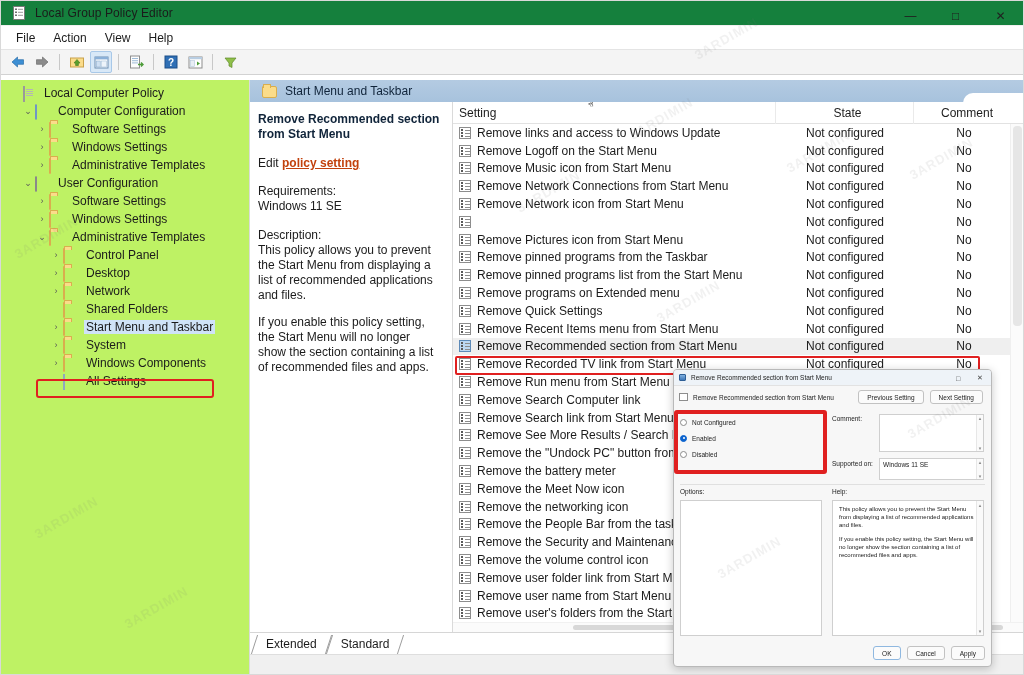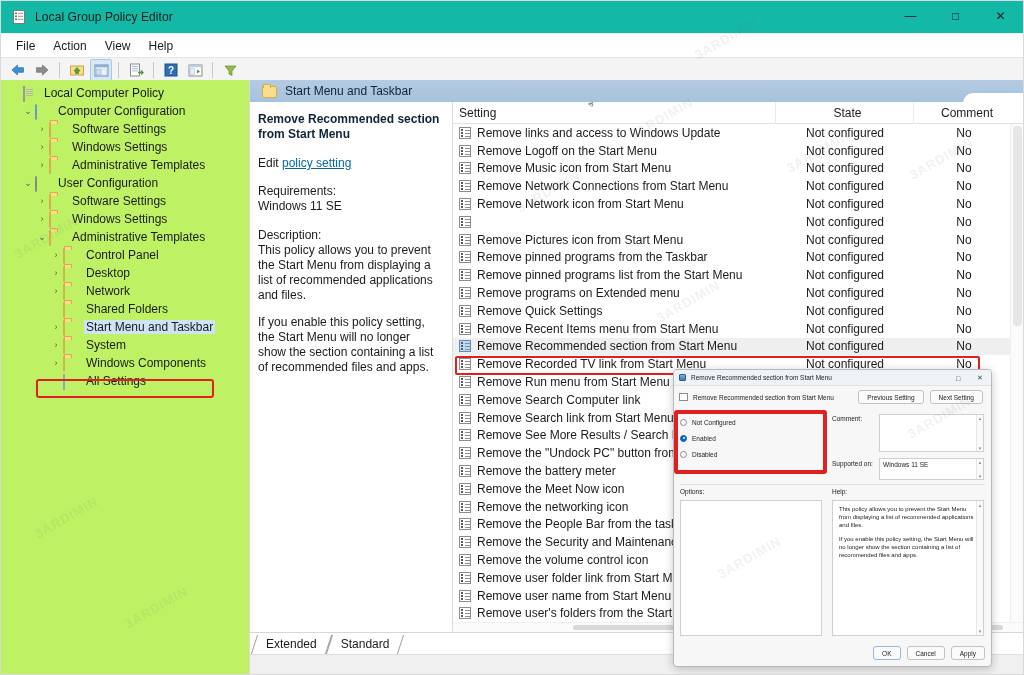--- a/index.html
+++ b/index.html
@@ -13,23 +13,23 @@
   #app {
     position: relative;
     width: 1024px; height: 675px;
     background: #ffffff;
     border: 1px solid #d9d9d9;
     overflow: hidden;
   }
 
   
   .titlebar {
-    height: 33px;
+    height: 25px;
     display: flex; align-items: center;
-    background: #14b8a6;
+    background: #15803d;
     border-bottom: 1px solid #f0f0f0;
     position: relative;
   }
   .title-icon {
     width: 16px; height: 16px; margin-left: 10px; margin-right: 8px;
     flex: 0 0 auto; position: relative;
   }
   .title-text {
     font-size: 12px; color: #1b1b1b; letter-spacing: .1px;
   }
@@ -143,21 +143,21 @@
 
   .content-split { flex:1; display:flex; overflow:hidden; }
 
   
   .desc-pane {
     width: 203px; padding: 10px 12px 0 8px; overflow:hidden;
     border-right: 1px solid #dadada; background:#fff;
   }
   .desc-title { font-size:12px; font-weight:bold; color:#10243a; line-height:15px; }
   .desc-edit { margin-top:14px; font-size:12px; color:#1b1b1b; }
-  .desc-link { color:#0369a1; text-decoration:underline; cursor:pointer; }
+  .desc-link { color:#c2410c; text-decoration:underline; cursor:pointer;font-weight:bold; }
   .desc-block { margin-top:14px; font-size:12px; color:#1b1b1b; line-height:15px; }
   .desc-para { margin-top:12px; font-size:12px; color:#1b1b1b; line-height:15px; }
 
   
   .list-pane { flex:1; display:flex; flex-direction:column; overflow:hidden; position:relative; background:#fff;}
   .lv-header {
     height: 22px; display:flex; align-items:center;
     border-bottom:1px solid #e2e2e2; background:#ffffff; font-size:12px; color:#1b1b1b;
     position:relative;
   }

